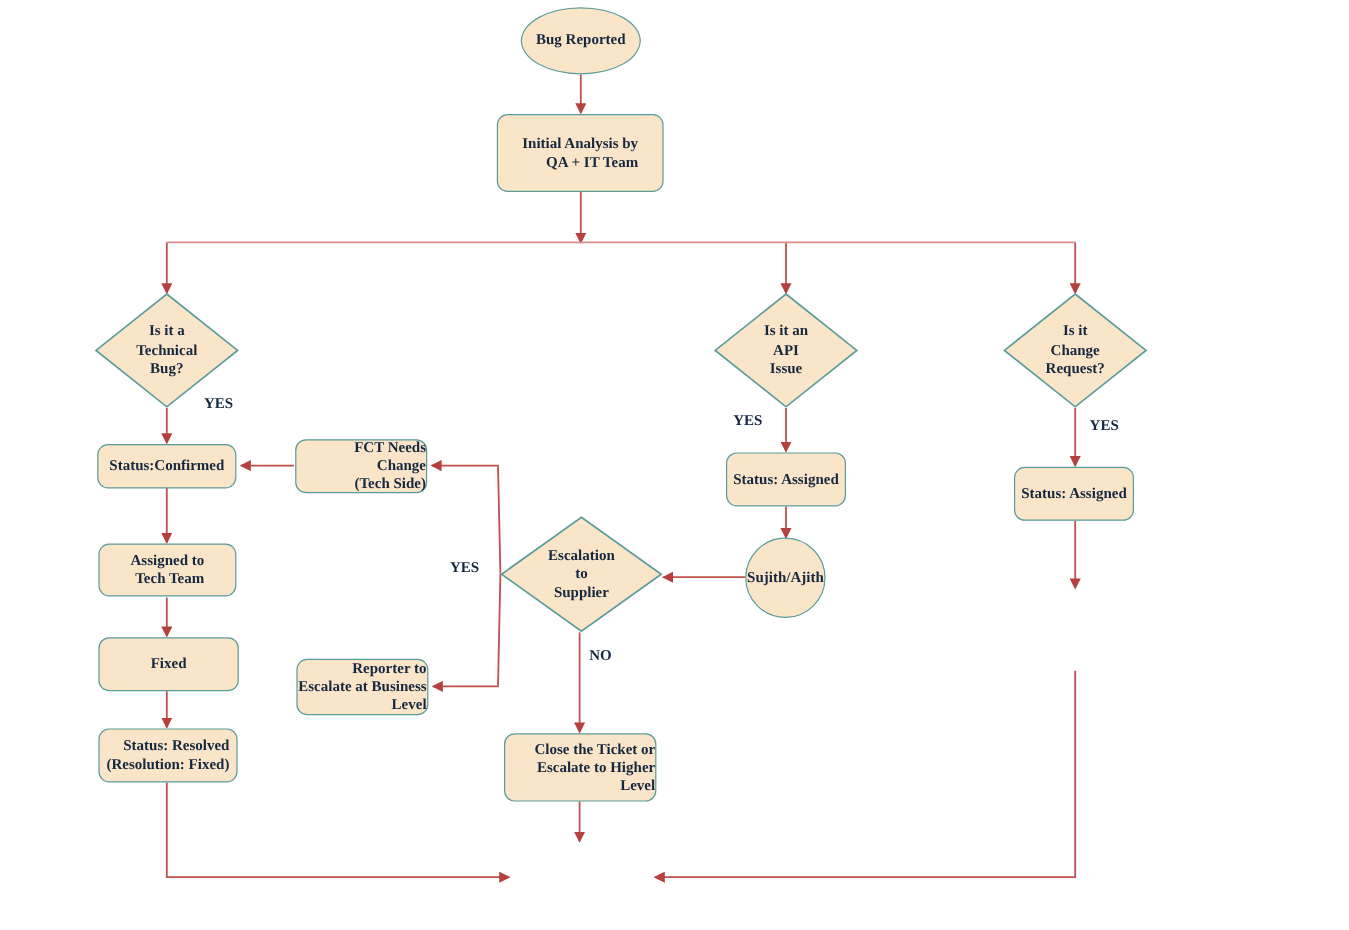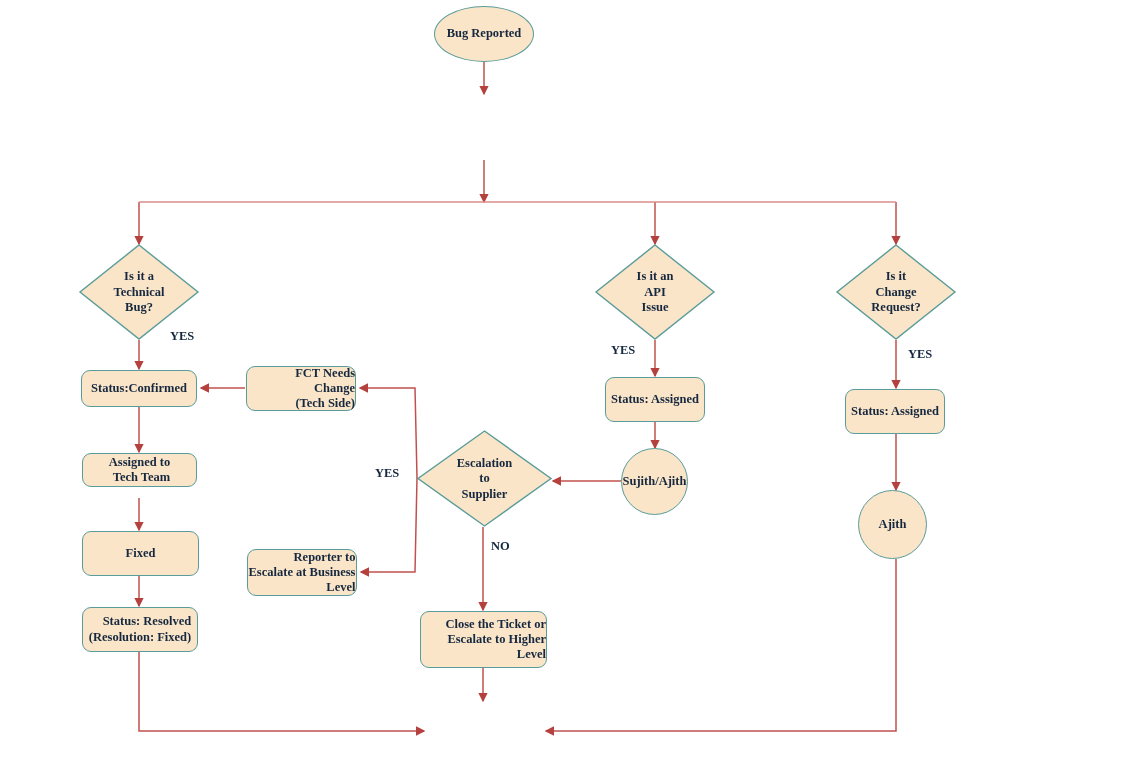--- a/index.html
+++ b/index.html
@@ -141,20 +141,24 @@
       <path d="M 896 559 L 896 731 L 546 731"></path>
     </g>
 
     <path d="M 139 202 L 896 202" fill="none" stroke="#d98c8a" stroke-width="1.5"></path>
   </svg>
 
   <div class="node ellipse" style="left:434px; top:6px; width:100px; height:56px;">
     <span class="label">Bug Reported</span>
   </div>
 
+  <div class="node rect" style="left:414px; top:95px; width:139px; height:65px;">
+    <span class="label">Initial Analysis by
+QA + IT Team</span>
+  </div>
 
   <div class="diamond-wrap" style="left:79px; top:244px; width:120px; height:96px;">
     <svg width="120" height="96" viewBox="0 0 120 96">
       <polygon points="60,1 119,48 60,95 1,48" fill="#fae5c8" stroke="#5a9c9a" stroke-width="1.4"></polygon>
     </svg>
     <span class="dtext">Is it a Technical
 Bug?</span>
   </div>
 
   <div class="diamond-wrap" style="left:595px; top:244px; width:120px; height:96px;">
@@ -177,21 +181,21 @@
     <svg width="120" height="96" viewBox="0 0 120 96">
       <polygon points="60,1 119,48 60,95 1,48" fill="#fae5c8" stroke="#5a9c9a" stroke-width="1.4"></polygon>
     </svg>
     <span class="dtext">Is it Change Request?</span>
   </div>
 
   <div class="node rect" style="left:81px; top:370px; width:116px; height:37px;">
     <span class="label">Status:Confirmed</span>
   </div>
 
-  <div class="node rect" style="left:82px; top:453px; width:115px; height:34px;">
+  <div class="node rect" style="left:82px; top:453px; width:115px; height:44px;">
     <span class="label">Assigned to
 Tech Team</span>
   </div>
 
   <div class="node rect" style="left:82px; top:531px; width:117px; height:45px;">
     <span class="label">Fixed</span>
   </div>
 
   <div class="node rect" style="left:82px; top:607px; width:116px; height:45px;">
     <span class="label">Status: Resolved
@@ -220,23 +224,20 @@
   <div class="node rect" style="left:420px; top:611px; width:127px; height:57px;">
     <span class="label">Close the Ticket or
 Escalate to Higher Level</span>
   </div>
 
 
   <div class="node rect" style="left:845px; top:389px; width:100px; height:45px;">
     <span class="label">Status: Assigned</span>
   </div>
 
-  <div class="node circle" style="left:858px; top:490px; width:69px; height:69px;">
-    <span class="label">Ajith</span>
-  </div>
 
   <span class="edge-label" style="left:170px; top:329px;">YES</span>
 
   <span class="edge-label" style="left:611px; top:343px;">YES</span>
 
   <span class="edge-label" style="left:908px; top:347px;">YES</span>
 
   <span class="edge-label" style="left:375px; top:466px;">YES</span>
 
   <span class="edge-label" style="left:491px; top:539px;">NO</span>

